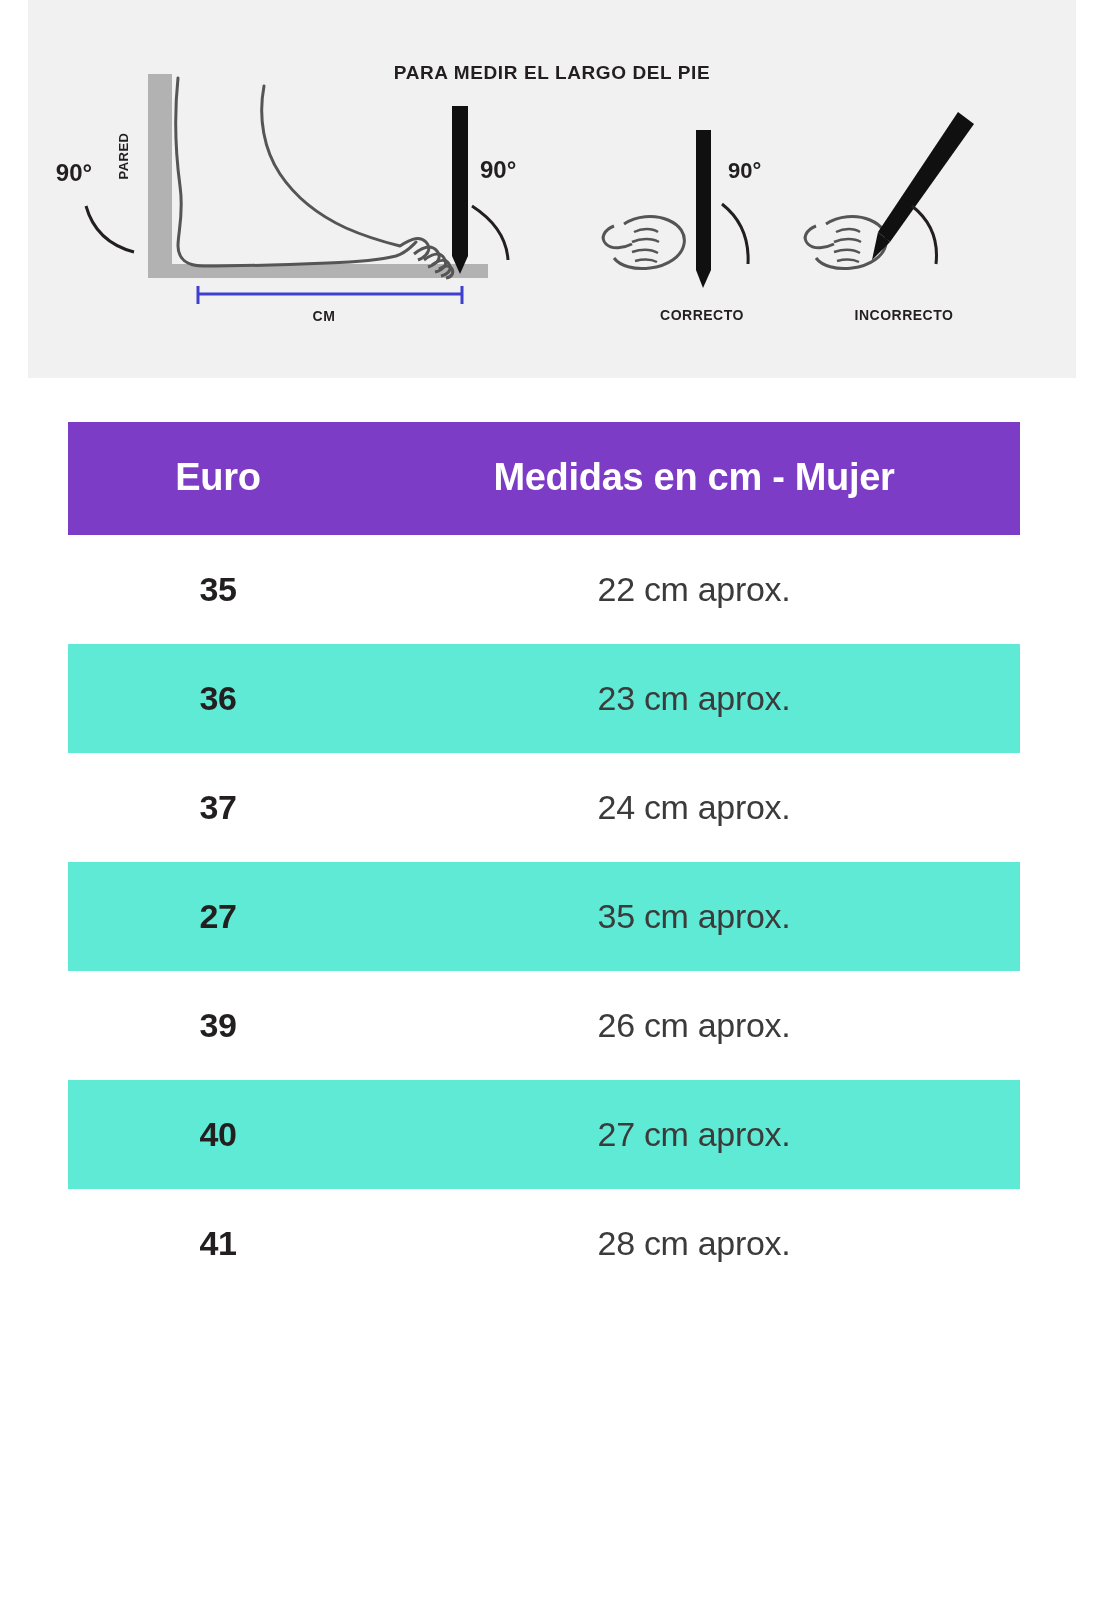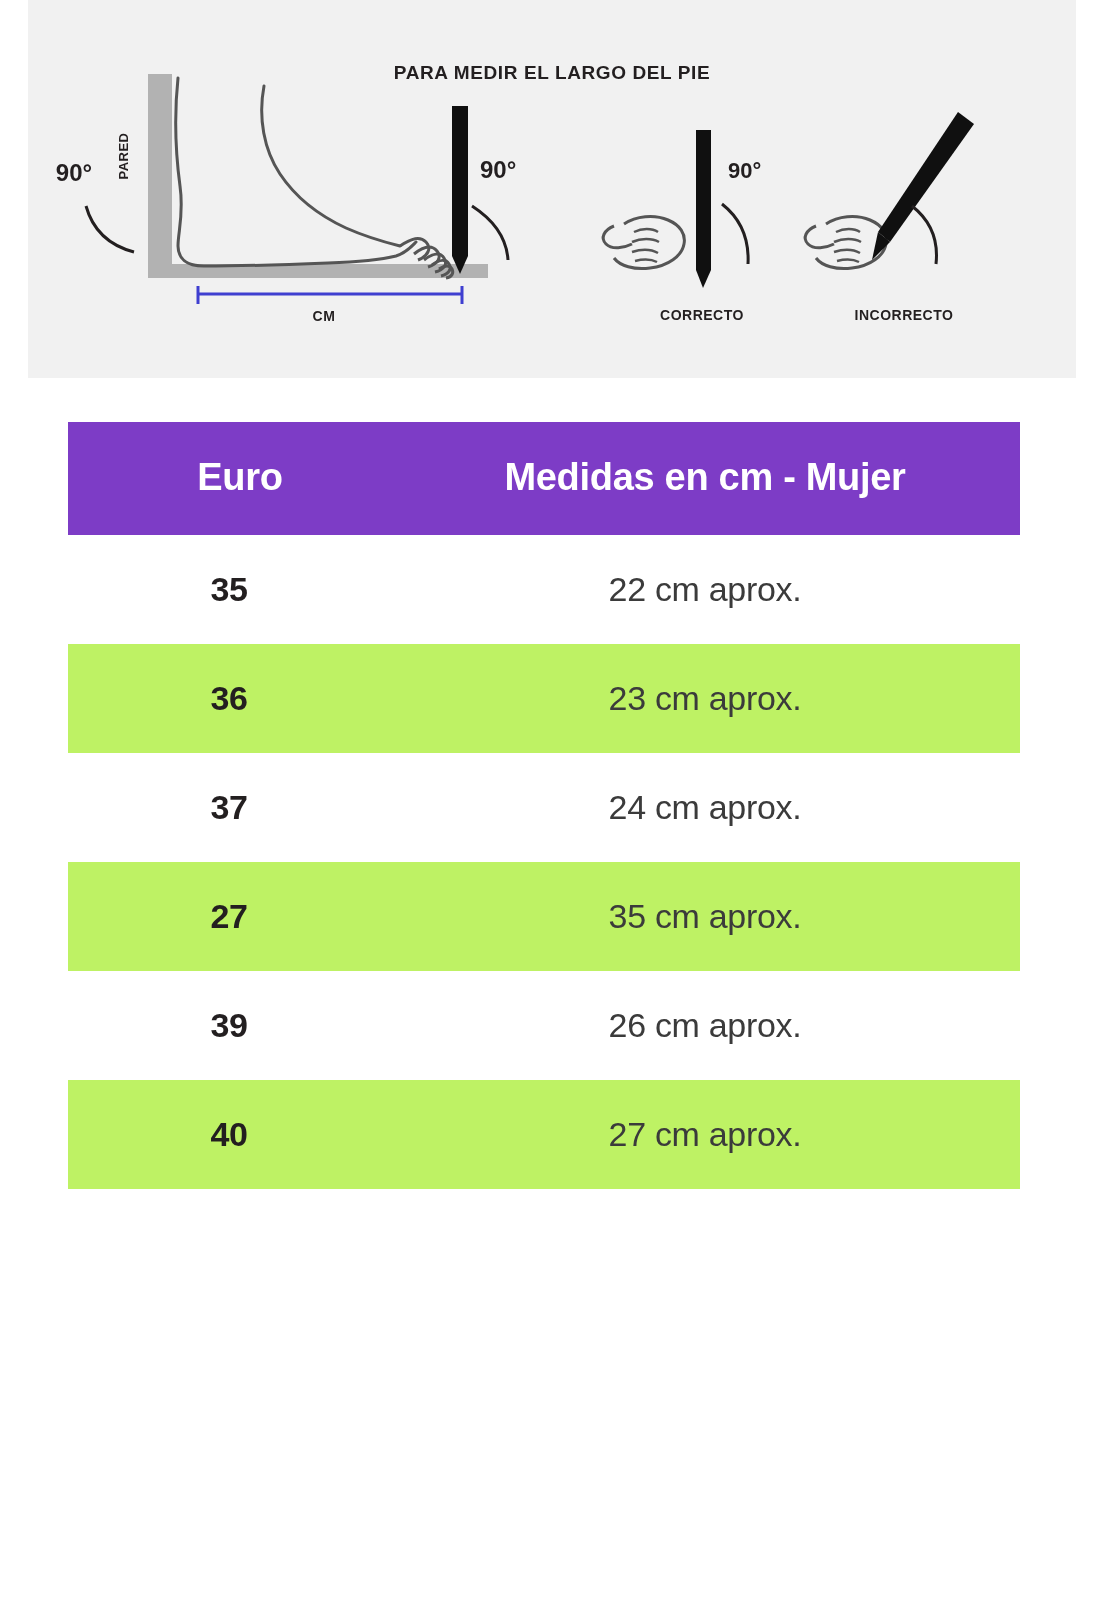--- a/index.html
+++ b/index.html
@@ -62,38 +62,38 @@
   }
   .size-table thead th {
     background: #7d3cc6;
     color: #ffffff;
     font-size: 38px;
     font-weight: bold;
     padding: 34px 0 36px 0;
     text-align: center;
     letter-spacing: -0.3px;
   }
-  .size-table thead th.col-euro { width: 300px; padding-left: 22px; }
+  .size-table thead th.col-euro { width: 300px; }
   .size-table tbody td {
     font-size: 34px;
     padding: 35px 0;
     text-align: center;
     color: #231f20;
   }
   .size-table tbody td.cell-euro {
     font-weight: bold;
     letter-spacing: -0.5px;
   }
   .size-table tbody td.cell-cm {
     font-weight: normal;
     color: #3b3b3b;
     letter-spacing: -0.3px;
   }
   .size-table tbody tr.alt td {
-    background: #bef264;
+    background: #5eead4;
   }
 </style>
 </head>
 <body>
 
 <div class="diagram-panel">
 
   <div class="diagram-title">PARA MEDIR EL LARGO DEL PIE</div>
 
   <svg class="diagram-svg" width="1048" height="310" viewBox="0 0 1048 310">
@@ -192,14 +192,18 @@
       <td class="cell-cm">35 cm aprox.</td>
     </tr>
     <tr>
       <td class="cell-euro">39</td>
       <td class="cell-cm">26 cm aprox.</td>
     </tr>
     <tr class="alt">
       <td class="cell-euro">40</td>
       <td class="cell-cm">27 cm aprox.</td>
     </tr>
+    <tr>
+      <td class="cell-euro">41</td>
+      <td class="cell-cm">28 cm aprox.</td>
+    </tr>
   </tbody>
 </table>
 
 </body></html>

